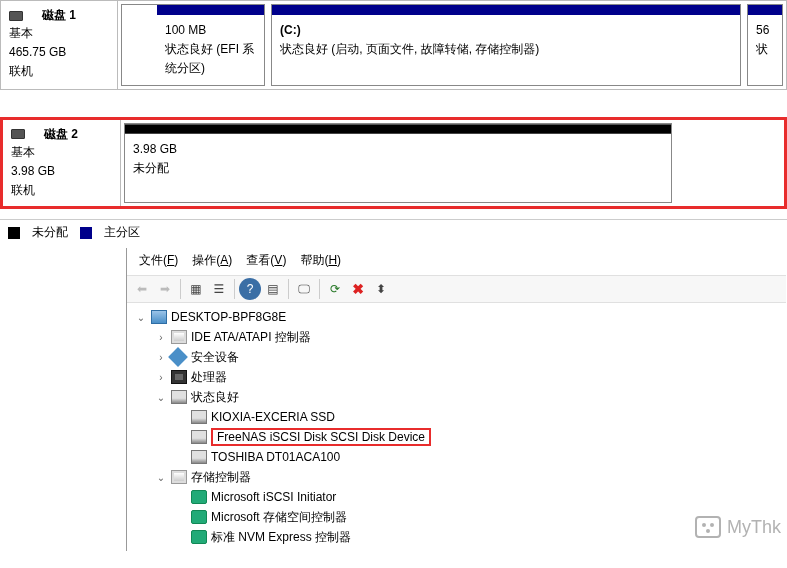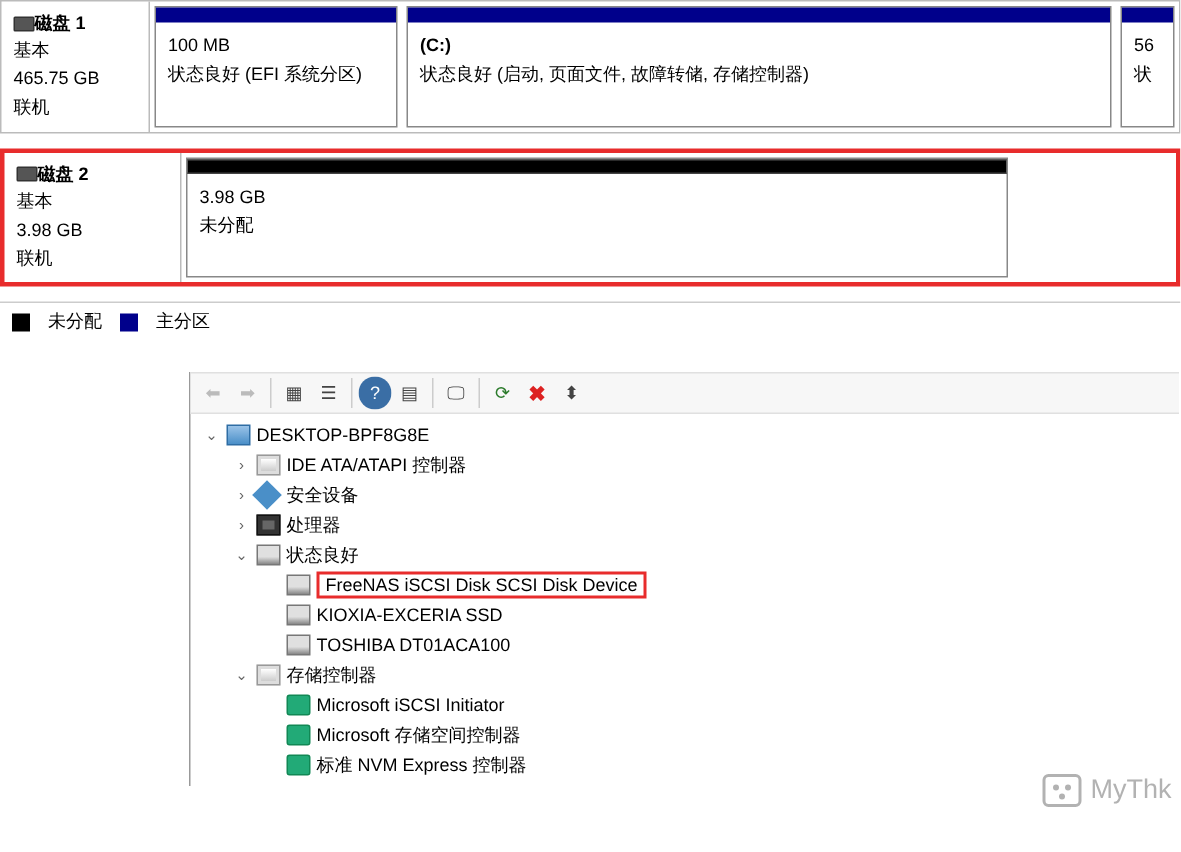--- a/index.html
+++ b/index.html
@@ -1,22 +1,22 @@
 <!DOCTYPE html>
 <html><head>
 <meta charset="utf-8">
 <style>
   * { box-sizing: border-box; font-family: "Microsoft YaHei", "Segoe UI", Tahoma, sans-serif; }
   body { margin: 0; background: #fff; width: 787px; height: 568px; overflow: hidden; font-size: 12px; color: #000; }
 
   
   .dm-row { display: flex; border: 1px solid #bbb; }
-  .dm-row.highlight { border: 3px solid #e82c2c; margin-top: 10px; }
+  .dm-row.highlight { border: 3px solid #e82c2c; margin-top: 27px; }
   .dm-left { width: 118px; padding: 6px 8px; border-right: 1px solid #bbb; }
-  .disk-header { font-weight: bold; display: flex; align-items: center; gap: 0; }
+  .disk-header { font-weight: bold; display: flex; align-items: center; gap: 19px; }
   .disk-icon { width: 14px; height: 10px; background: #555; border: 1px solid #333; border-radius: 1px; }
   .dm-info-line { line-height: 1.6; }
   .dm-partitions { flex: 1; display: flex; padding: 3px; gap: 6px; }
   .part-box { border: 1px solid #888; flex-shrink: 0; }
   .part-header { height: 10px; }
   .hdr-blue { background: #00008b; }
   .hdr-black { background: #000; border-top: 1px solid #555; border-bottom: 1px solid #444; }
   .part-content { padding: 6px 8px; line-height: 1.6; }
 
   
@@ -49,40 +49,40 @@
   .icon-sec { width:14px;height:14px; background:#4a8fc8; transform: rotate(45deg); margin-right: 2px; }
   .icon-cpu { background:#333;border:1px solid #111;position:relative; }
   .icon-cpu::before{content:"";position:absolute;inset:3px;background:#666;}
   .icon-disk { background: linear-gradient(#e0e0e0 60%,#888);border:1px solid #777; }
   .icon-net { background:#2a7; border:1px solid #185; border-radius:2px;}
   .red-box { border: 2px solid #e82c2c; padding: 0 4px; }
   .indent-1 { padding-left: 20px; }
   .indent-2 { padding-left: 40px; }
 
   
-  .watermark { position: absolute; right: 6px; bottom: 30px; color: #aaa; font-size: 18px; display: flex; align-items: flex-start; gap: 6px; opacity: .9; }
+  .watermark { position: absolute; right: 6px; bottom: 30px; color: #aaa; font-size: 18px; display: flex; align-items: center; gap: 6px; opacity: .9; }
   .wm-icon { width: 26px; height: 22px; border: 2px solid #aaa; border-radius: 4px; position: relative; }
   .wm-icon::after { content:""; position:absolute; left:5px; top:5px; width:4px;height:4px;border-radius:50%;background:#aaa;box-shadow:8px 0 #aaa,4px 6px #aaa; }
 </style>
 </head>
 <body>
 
 <div id="dm-rows">
     <div class="dm-row">
       <div class="dm-left">
         <div class="disk-header">
           <span class="disk-icon"></span>
           <span>磁盘 1</span>
         </div>
         <div class="dm-info-line">基本</div>
         <div class="dm-info-line">465.75 GB</div>
         <div class="dm-info-line">联机</div>
       </div>
       <div class="dm-partitions">
-        <div class="part-box" style="width: 162px;">
+        <div class="part-box" style="width: 144px; padding-left: 35px;">
           <div class="part-header hdr-blue"></div>
           <div class="part-content">
             <div>100 MB</div>
             <div>状态良好 (EFI 系统分区)</div>
           </div>
         </div>
         <div class="part-box" style="width: 470px;">
           <div class="part-header hdr-blue"></div>
           <div class="part-content">
             <div><b>(C:)</b></div>
@@ -121,20 +121,26 @@
   </div>
 
 <div class="legend">
   <span class="swatch sw-black"></span>
   <span>未分配</span>
   <span class="swatch sw-blue"></span>
   <span>主分区</span>
 </div>
 
 <div class="devmgr">
+  <div class="menu-row" id="menu-row">
+      <span class="menu-item">文件(<span class="menu-u">F</span>)</span>
+      <span class="menu-item">操作(<span class="menu-u">A</span>)</span>
+      <span class="menu-item">查看(<span class="menu-u">V</span>)</span>
+      <span class="menu-item">帮助(<span class="menu-u">H</span>)</span>
+    </div>
   <div class="toolbar" id="toolbar">
       <div class="tb-btn dis">⬅</div>
       <div class="tb-btn dis">➡</div>
       <div class="tb-sep"></div>
       <div class="tb-btn">▦</div>
       <div class="tb-btn">☰</div>
       <div class="tb-sep"></div>
       <div class="tb-btn" style="background: rgb(58, 110, 165); color: rgb(255, 255, 255); border-radius: 50%;">?</div>
       <div class="tb-btn">▤</div>
       <div class="tb-sep"></div>
@@ -166,26 +172,26 @@
         <span>处理器</span>
       </div>
       <div class="tree-row indent-1">
         <span class="expander">⌄</span>
         <span class="ticon icon-disk"></span>
         <span>状态良好</span>
       </div>
       <div class="tree-row indent-2">
         <span class="expander"></span>
         <span class="ticon icon-disk"></span>
+        <span>KIOXIA-EXCERIA SSD</span>
+      </div>
+      <div class="tree-row indent-2">
+        <span class="expander"></span>
+        <span class="ticon icon-disk"></span>
         <span class="red-box"><span>FreeNAS iSCSI Disk SCSI Disk Device</span></span>
-      </div>
-      <div class="tree-row indent-2">
-        <span class="expander"></span>
-        <span class="ticon icon-disk"></span>
-        <span>KIOXIA-EXCERIA SSD</span>
       </div>
       <div class="tree-row indent-2">
         <span class="expander"></span>
         <span class="ticon icon-disk"></span>
         <span>TOSHIBA DT01ACA100</span>
       </div>
       <div class="tree-row indent-1">
         <span class="expander">⌄</span>
         <span class="ticon icon-storage"></span>
         <span>存储控制器</span>

